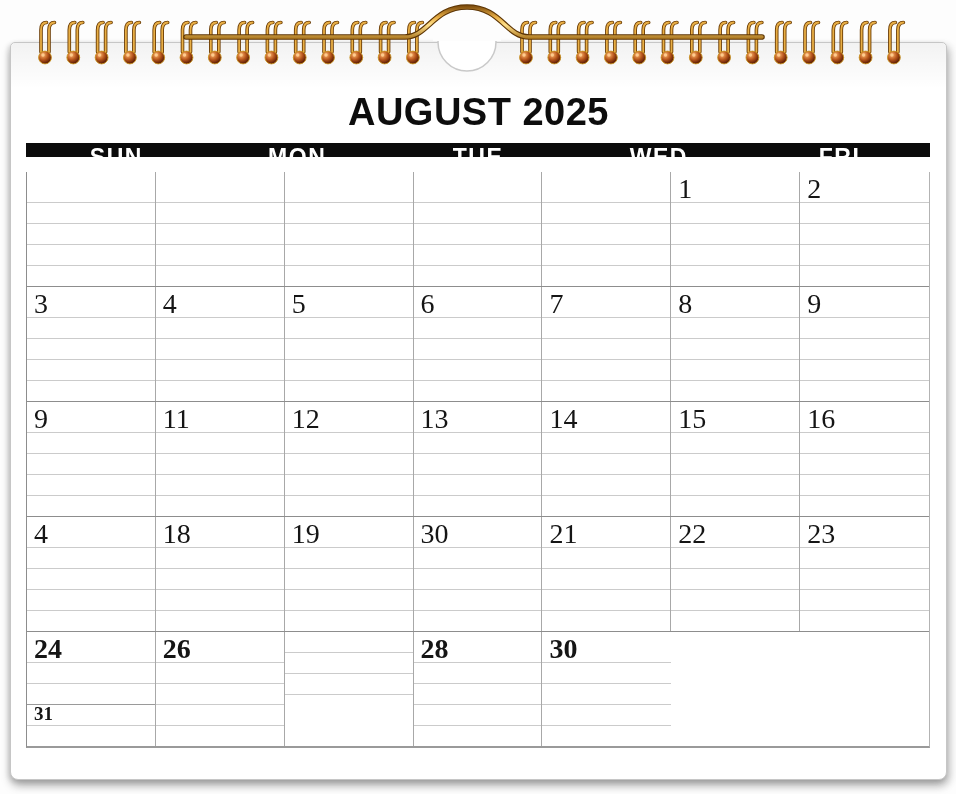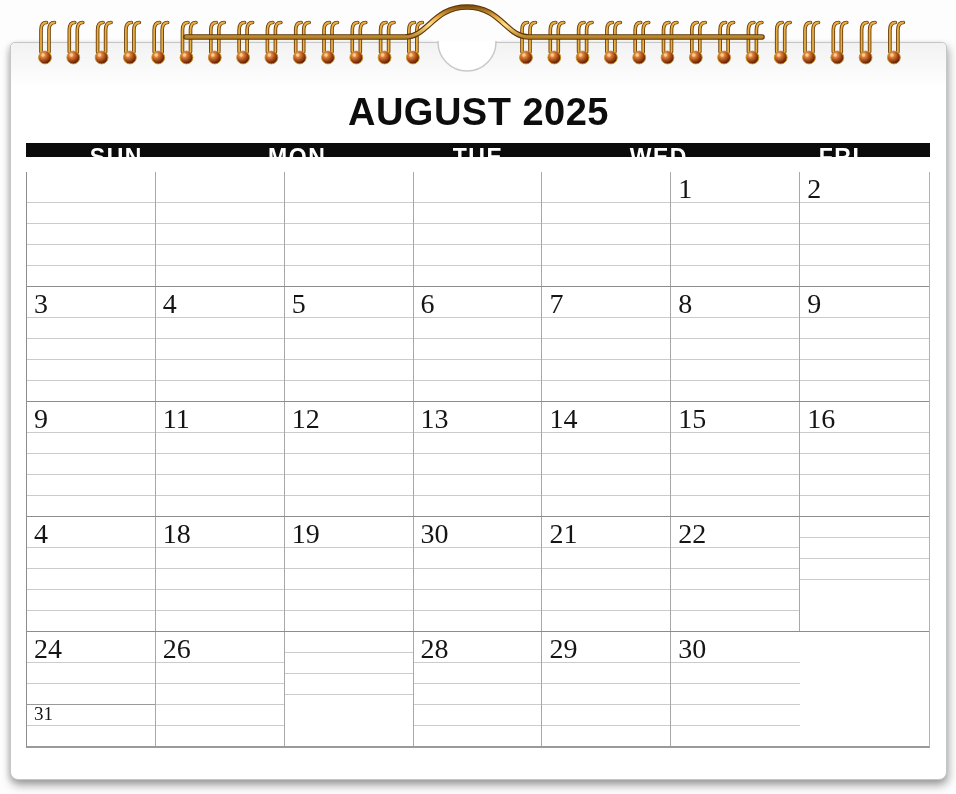--- a/index.html
+++ b/index.html
@@ -40,21 +40,21 @@
     border-left:1px solid var(--line-dark,#8d8d8d);
     border-right:1px solid #b3b3b3;
     border-bottom:2px solid #9a9a9a;
     box-sizing:border-box;
   }
   .week-row{
     display:grid;grid-template-columns:repeat(7,1fr);
     border-bottom:1px solid var(--line-dark,#8d8d8d);
     height:115px;box-sizing:border-box;
   }
-  .week-row:last-child{border-bottom:none;height:114px;}
+  .week-row:last-child{border-bottom:none;height:114px;font-weight:bold;}
   .day-cell{
     border-right:1px solid var(--line-medium,#a8a8a8);
     display:flex;flex-direction:column;box-sizing:border-box;overflow:visible;
   }
   .day-cell:last-child{border-right:none;}
   .strip{box-sizing:border-box;border-bottom:1px solid var(--line-light,#cbcbcb);}
   .strip.date-strip{height:31px;}
   .strip.line-strip{height:21px;}
   .strip.last{border-bottom:none;height:20px;}
   .strip.dark-bottom{border-bottom-color:#9a9a9a;}
@@ -622,20 +622,23 @@
         <div class="day-cell">
           <div class="strip date-strip">
             <span class="date-num">22</span>
           </div>
           <div class="strip line-strip"></div>
           <div class="strip line-strip"></div>
           <div class="strip line-strip"></div>
           <div class="strip line-strip last"></div>
         </div>
         <div class="day-cell">
+          <div class="strip date-strip">
+            <span class="date-num">23</span>
+          </div>
           <div class="strip line-strip"></div>
           <div class="strip line-strip"></div>
           <div class="strip line-strip"></div>
           <div class="strip line-strip last"></div>
         </div>
       </div>
       <div class="week-row">
         <div class="day-cell">
           <div class="strip date-strip">
             <span class="date-num">24</span>
@@ -658,29 +661,20 @@
         </div>
         <div class="day-cell">
           <div class="strip line-strip"></div>
           <div class="strip line-strip"></div>
           <div class="strip line-strip"></div>
           <div class="strip line-strip last"></div>
         </div>
         <div class="day-cell">
           <div class="strip date-strip">
             <span class="date-num">28</span>
-          </div>
-          <div class="strip line-strip"></div>
-          <div class="strip line-strip"></div>
-          <div class="strip line-strip"></div>
-          <div class="strip line-strip last"></div>
-        </div>
-        <div class="day-cell">
-          <div class="strip date-strip">
-            <span class="date-num">29</span>
           </div>
           <div class="strip line-strip"></div>
           <div class="strip line-strip"></div>
           <div class="strip line-strip"></div>
           <div class="strip line-strip last"></div>
         </div>
         <div class="day-cell">
           <div class="strip date-strip">
             <span class="date-num">30</span>
           </div>

